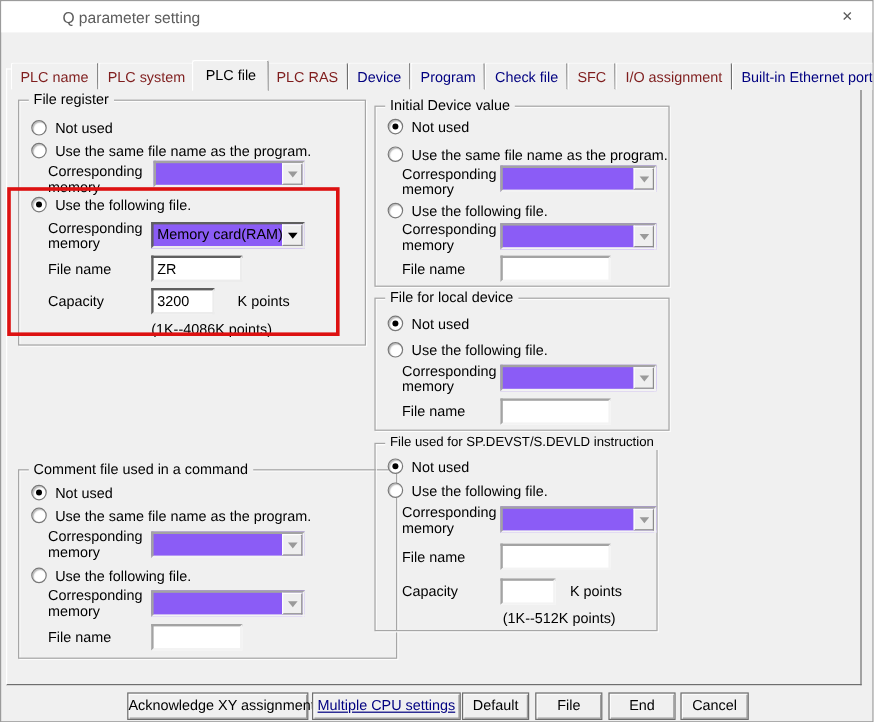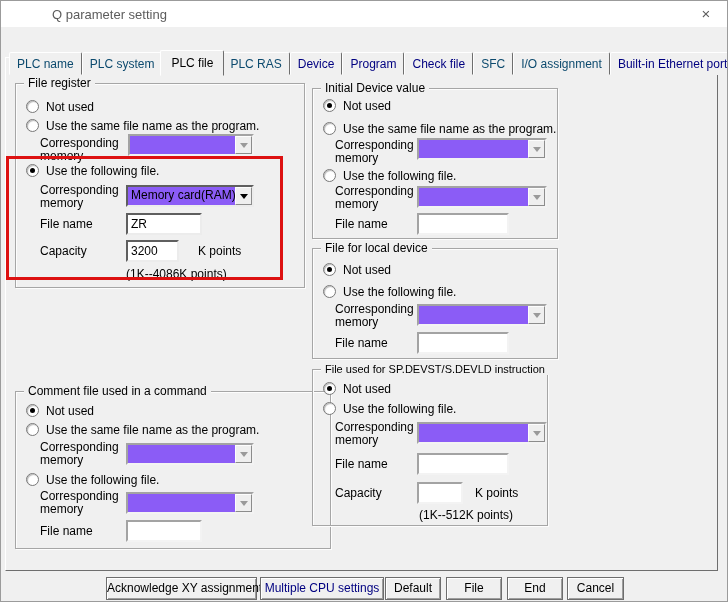--- a/index.html
+++ b/index.html
@@ -17,21 +17,21 @@
 
   
   .panel { position:absolute; left:4px; top:56px; width:713px; height:514px; background:#f0f0f0;
            border:1px solid; border-color:#ffffff #6e6e6e #6e6e6e #ffffff; z-index:1; }
   .tabs { position:absolute; left:8px; top:33px; display:flex; align-items:flex-end; z-index:3; }
   .tab { height:23px; line-height:22px; padding:0 7px; background:#f0f0f0;
          border:1px solid; border-color:#ffffff #6e6e6e transparent #ffffff;
          border-radius:2px 2px 0 0; white-space:nowrap; }
   .tab.selected { height:26px; line-height:25px; padding:0 10px; margin:16px -2px -1px -2px;
                   position:relative; z-index:4; border-bottom:1px solid #f0f0f0; }
-  .tc-magenta { color:#0c4a6e; }
+  .tc-magenta { color:#7f1d1d; }
   .tc-navy { color:#000080; }
   .tc-black { color:#000000; }
 
   
   .grp { position:absolute; border:1px solid #a6a6a6;
          box-shadow: inset 1px 1px 0 #fdfdfd, 1px 1px 0 #fdfdfd; z-index:2; }
   .grp-title { position:absolute; top:-8px; left:8px; background:#f0f0f0; padding:0 4px;
                white-space:nowrap; }
   .grp-title.small { font-size:11px; top:-7px; }
 
@@ -282,19 +282,19 @@
     <input class="tin disabled" style="left: 104px; top: 83px; width: 92px;">
 
     <span class="lbl" style="left:22px; top:117px;">Capacity</span>
     <input class="tin disabled" style="left: 104px; top: 112px; width: 46px;">
     <span class="lbl" style="left:162px; top:117px;">K points</span>
 
     <span class="lbl" style="left:106px; top:139px;">(1K--512K points)</span>
   </div>
 
   <div class="pbtn" style="left:105px; width:151px;">Acknowledge XY assignment</div>
-  <div class="pbtn navy" style="left:259px; width:124px;">Multiple CPU settings</div>
+  <div class="pbtn navy" style="left:259px; width:124px;text-decoration:underline;">Multiple CPU settings</div>
   <div class="pbtn" style="left:384px; width:56px;">Default</div>
   <div class="pbtn" style="left:445px; width:56px;">File</div>
   <div class="pbtn" style="left:506px; width:56px;">End</div>
   <div class="pbtn" style="left:566px; width:57px;">Cancel</div>
 
 </div>
 
 </body></html>

